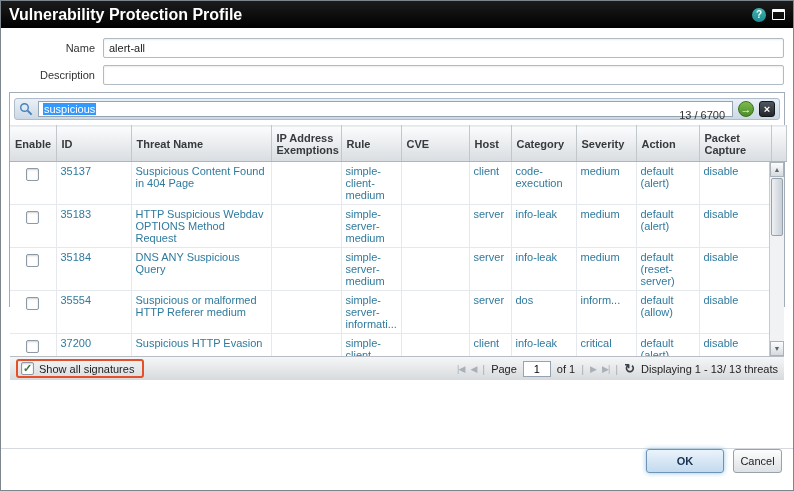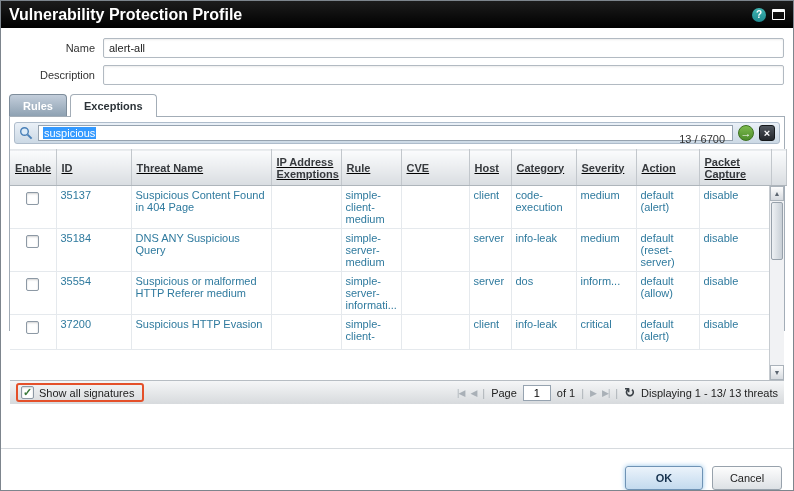--- a/index.html
+++ b/index.html
@@ -98,21 +98,21 @@
   .clear-btn {
     width: 16px; height: 16px; border-radius: 3px;
     background: linear-gradient(#50565e, #23272c);
     border: 1px solid #15181b;
     color: #fff; font-weight: bold; font-size: 11px;
     display: inline-flex; align-items: center; justify-content: center;
   }
 
   
   table.grid { border-collapse: collapse; table-layout: fixed; flex: none; }
-  table.grid.header { width: 776px; text-decoration: underline; }
+  table.grid.header { width: 776px; }
   table.grid.body { width: 761px; }
   .grid th {
     background: linear-gradient(#fbfcfd, #d9dde1);
     border-right: 1px solid #c2c7cc;
     border-bottom: 1px solid #aeb5bb;
     border-top: 1px solid #e5e8eb;
     padding: 3px 5px; height: 36px;
     font-size: 11px; font-weight: bold; color: #36393d;
     text-align: left; vertical-align: middle;
   }
@@ -173,35 +173,35 @@
     width: 28px; height: 16px; text-align: center;
     border: 1px solid #96a3b0; font-family: "Liberation Sans", sans-serif; font-size: 11px;
   }
   .refresh { color: #3a4046; font-size: 13px; font-weight: bold; line-height: 13px; }
   .displaying { color: #222; }
 
   
   .bottombar {
     position: absolute; bottom: 0; left: 0; right: 0; height: 42px;
     border-top: 1px solid #d6dade; background: #fff;
-    display: flex; align-items: flex-end; justify-content: flex-end;
+    display: flex; align-items: flex-start; justify-content: flex-end;
     gap: 9px; padding: 0 11px;
   }
   .btn {
     height: 24px; border-radius: 3px; font-family: "Liberation Sans", sans-serif;
     font-size: 11px; cursor: default;
   }
   .btn.ok {
     width: 78px; font-weight: bold; color: #16324e;
     background: linear-gradient(#ebf3fb, #c3daee);
     border: 1px solid #6f93b5;
     box-shadow: 0 0 5px #90c2e8;
   }
   .btn.cancel {
-    width: 70px; color: #222;
+    width: 49px; color: #222;
     background: linear-gradient(#fdfdfd, #dde1e5);
     border: 1px solid #98a2ac;
   }
 </style>
 </head>
 <body>
 
 <div class="dialog">
 
   <div class="titlebar">
@@ -216,24 +216,20 @@
     <div class="form-row">
       <label>Name</label>
       <input type="text" value="alert-all" style="">
     </div>
     <div class="form-row">
       <label>Description</label>
       <input type="text" value="" style="">
     </div>
   </div>
 
-  <div class="tabs">
-    <div class="tab">Rules</div>
-    <div class="tab active">Exceptions</div>
-  </div>
 
   <div class="panel">
 
     <div class="searchbar">
       <svg width="14" height="14" viewBox="0 0 14 14">
         <circle cx="5.5" cy="5.5" r="3.8" fill="#dcebf8" stroke="#4a80b8" stroke-width="1.4"></circle>
         <line x1="8.6" y1="8.6" x2="12.6" y2="12.6" stroke="#4a80b8" stroke-width="2"></line>
       </svg>
       <div class="search-field">
         <span class="sel-text">suspicious</span>
@@ -300,20 +296,33 @@
           <td>simple-client-medium</td>
           <td></td>
           <td>client</td>
           <td>code-execution</td>
           <td>medium</td>
           <td>default (alert)</td>
           <td>disable</td>
         </tr>
         <tr>
           <td class="c-enable"><span class="checkbox"></span></td>
+          <td>35183</td>
+          <td>HTTP Suspicious Webdav OPTIONS Method Request</td>
+          <td></td>
+          <td>simple-server-medium</td>
+          <td></td>
+          <td>server</td>
+          <td>info-leak</td>
+          <td>medium</td>
+          <td>default (alert)</td>
+          <td>disable</td>
+        </tr>
+        <tr>
+          <td class="c-enable"><span class="checkbox"></span></td>
           <td>35184</td>
           <td>DNS ANY Suspicious Query</td>
           <td></td>
           <td>simple-server-medium</td>
           <td></td>
           <td>server</td>
           <td>info-leak</td>
           <td>medium</td>
           <td>default (reset-server)</td>
           <td>disable</td>

